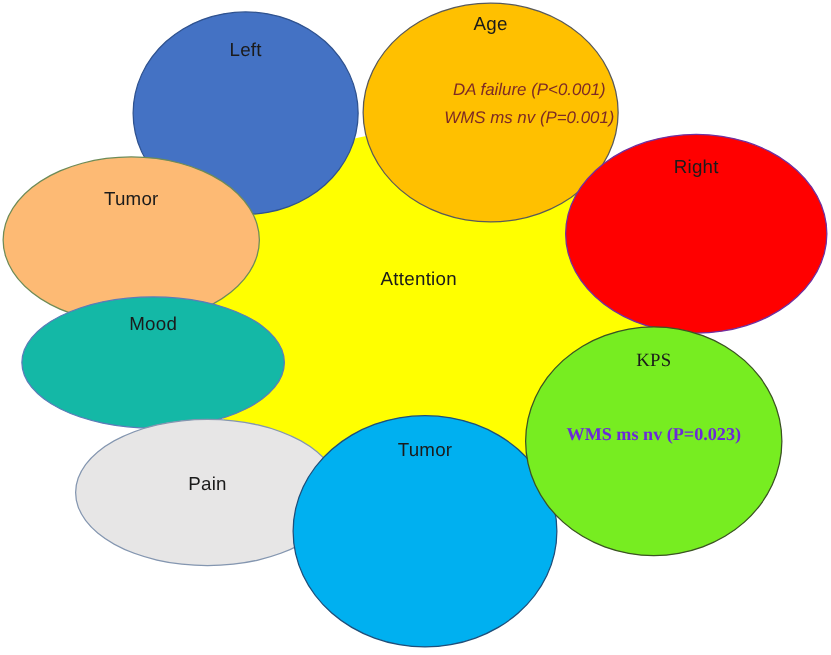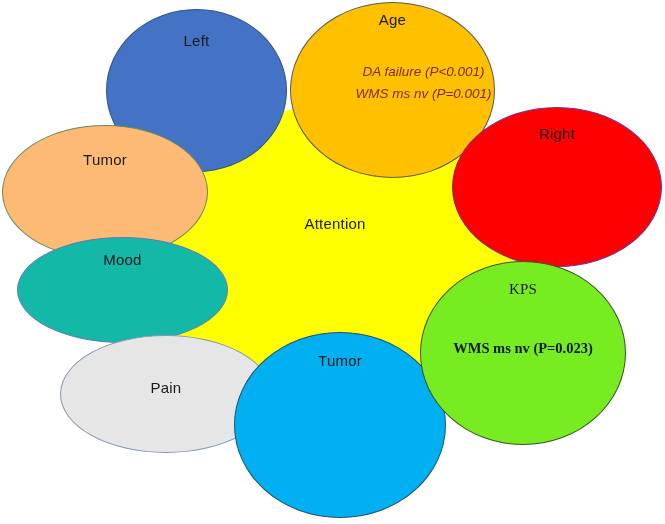--- a/index.html
+++ b/index.html
@@ -93,16 +93,16 @@
   <div class="node n-pain" style="background: rgb(231, 230, 230); border-color: rgb(132, 150, 176);">
     <div class="node-label">Pain</div>
   </div>
 
   <div class="node n-volume" style="background: rgb(0, 176, 240); border-color: rgb(31, 78, 121);">
     <div class="node-label">Tumor</div>
   </div>
 
   <div class="node n-kps" style="background: rgb(119, 237, 33); border-color: rgb(59, 83, 35);">
     <div class="node-label">KPS</div>
-    <div class="node-stats stats-bold" style="color: #0f172a;">WMS ms nv (P=0.023)</div>
+    <div class="node-stats stats-bold" style="color: #6d28d9;">WMS ms nv (P=0.023)</div>
   </div>
 
 </div>
 
 </body></html>

